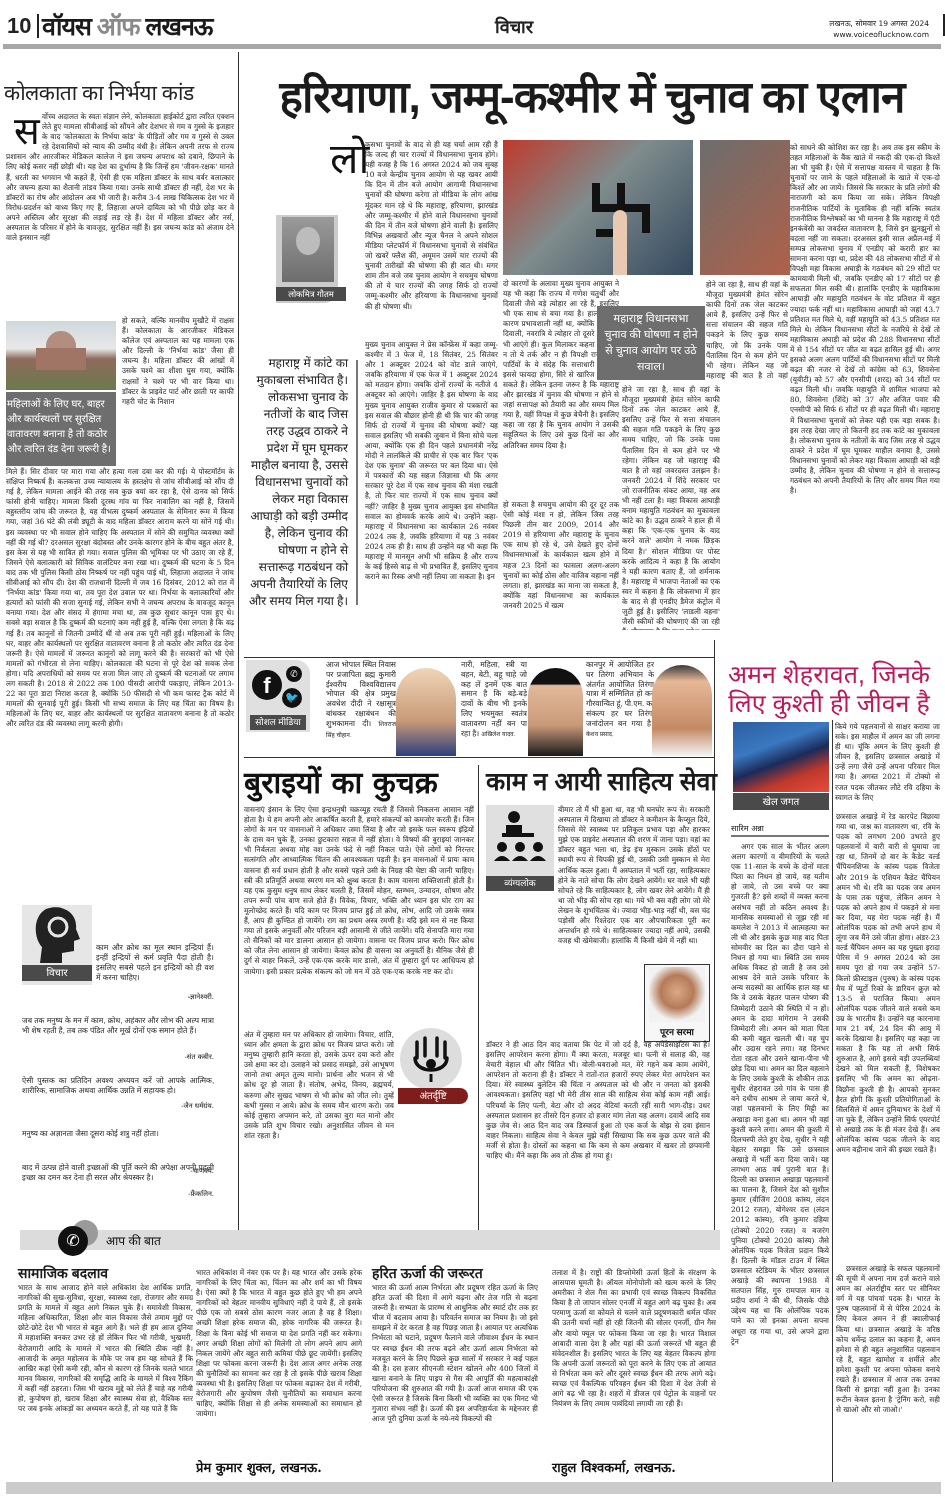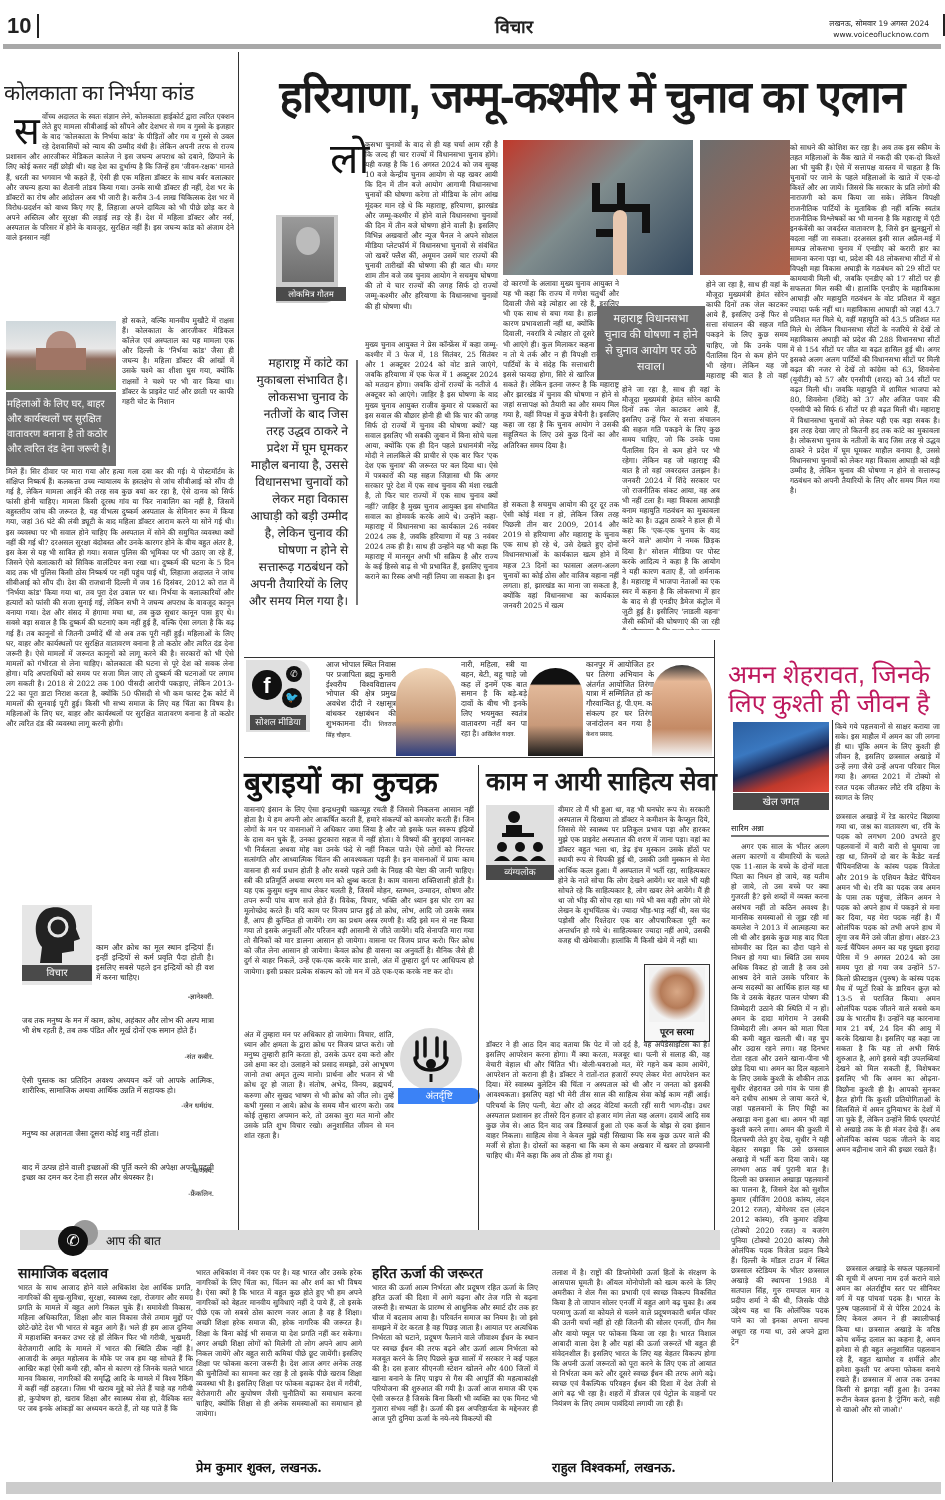--- a/index.html
+++ b/index.html
@@ -28,20 +28,23 @@
   .author { font-size: 13px; font-weight: bold; text-align: left; font-family: "DejaVu Serif", serif; }
   .qsrc { font-size: 7px; text-align: right; font-family: "DejaVu Serif", serif; }
   .icon-circle { border-radius: 50%; background: #ddd; }
 </style>
 </head>
 <body>
 
 <header class="abs mast">
   <div class="abs pgno">10</div>
   <div class="abs pgbar"></div>
+  <div class="abs brand">
+    <span>वॉयस </span><span class="mid">ऑफ</span><span> लखनऊ</span>
+  </div>
   <div class="abs section-name">विचार</div>
   <div class="abs dateline">
     <div>लखनऊ, सोमवार 19 अगस्त 2024</div>
     <div>www.voiceoflucknow.com</div>
   </div>
   <div class="abs topedge"></div>
   <div class="abs rule-top"></div>
 </header>
 
 <section>
@@ -152,38 +155,38 @@
   <h2 class="abs hl" style="left:244px;top:765px;font-size:30px;line-height:36px;">बुराइयों का कुचक्र</h2>
   <div class="abs txt" style="left:244px;top:805px;width:230px;height:225px;">वासनाएं इंसान के लिए ऐसा इन्द्रधनुषी चक्रव्यूह रचती हैं जिससे निकलना आसान नहीं होता है। ये हम अपनी ओर आकर्षित करती हैं, हमारे संकल्पों को कमजोर करती हैं। जिन लोगों के मन पर वासनाओं ने अधिकार जमा लिया है और जो इसके फल स्वरूप इंद्रियों के दास बन चुके हैं, उनका छुटकारा सहज में नहीं होता। वे विषयों की बुराइयां जानकर भी निर्बलता अथवा मोह वश उनके फंदे से नहीं निकल पाते। ऐसे लोगों को निरन्तर सत्संगति और आध्यात्मिक चिंतन की आवश्यकता पड़ती है। इन वासनाओं में प्रायः काम वासना ही सर्व प्रधान होती है और सबसे पहले उसी के निग्रह की चेष्टा की जानी चाहिए। स्त्री की प्रतिमूर्ति अथवा स्मरण मन को क्षुब्ध करता है। काम वासना शक्तिशाली होती है। यह एक कुसुम धनुष साथ लेकर चलती है, जिसमें मोहन, स्तम्भन, उन्मादन, शोषण और तपन रूपी पांच बाण सजे होते हैं। विवेक, विचार, भक्ति और ध्यान इस घोर राग का मूलोच्छेद करते हैं। यदि काम पर विजय प्राप्त हुई तो क्रोध, लोभ, आदि जो उसके सस्त्र हैं, आप ही कुण्ठित हो जायेंगे। राग का प्रथम अस्त्र रमणी है। यदि इसे मन से नष्ट किया गया तो इसके अनुवर्ती और परिजन बड़ी आसानी से जीते जायेंगे। यदि सेनापति मारा गया तो सैनिकों को मार डालना आसान हो जायेगा। वासना पर विजय प्राप्त करो। फिर क्रोध को जीत लेना आसान हो जायेगा। केवल क्रोध ही वासना का अनुवर्ती है। सैनिक जैसे ही दुर्ग से बाहर निकलें, उन्हें एक-एक करके मार डालो, अंत में तुम्हारा दुर्ग पर आधिपत्य हो जायेगा। इसी प्रकार प्रत्येक संकल्प को जो मन में उठे एक-एक करके नष्ट कर दो।</div>
   <div class="abs txt" style="left:244px;top:1030px;width:150px;height:218px;">अंत में तुम्हारा मन पर अधिकार हो जायेगा। विचार, शांति, ध्यान और क्षमता के द्वारा क्रोध पर विजय प्राप्त करो। जो मनुष्य तुम्हारी हानि करता हो, उसके ऊपर दया करो और उसे क्षमा कर दो। उलाहने को प्रसाद समझो, उसे आभूषण जानो तथा अमृत तुल्य मानो। प्रार्थना और भजन से भी क्रोध दूर हो जाता है। संतोष, अभेद, विनय, ब्रह्मचर्य, करुणा और सुखद भाषण से भी क्रोध को जीत लो। तुम्हें कभी गुस्सा न आये। क्रोध के समय मौन धारण करो। जब कोई तुम्हारा अपमान करे, तो उसका बुरा मत मानो और उसके प्रति शुभ विचार रखो। अनुशासित जीवन से मन शांत रहता है।</div>
   <div class="abs icon-circle" style="left:400px;top:1028px;width:62px;height:62px;">
     <svg class="abs" style="left:11px;top:8px;" width="40" height="46" viewBox="0 0 40 46">
       <path d="M6 6 V22 M14 2 V20 M26 2 V20 M34 6 V22 M4 22 C4 38 36 38 36 22" fill="none" stroke="#111" stroke-width="3.5" stroke-linecap="round"></path>
       <circle cx="20" cy="28" r="5" fill="#111"></circle>
       <path d="M20 38 V46" stroke="#111" stroke-width="3"></path>
     </svg>
   </div>
-  <div class="abs" style="left:398px;top:1088px;width:82px;height:16px;background:#3b82f6;color:#fff;border-radius:0 8px 8px 0;font-family:'Liberation Sans',sans-serif;font-size:10px;line-height:16px;text-align:center;">अंतर्दृष्टि</div>
+  <div class="abs" style="left:398px;top:1088px;width:70px;height:16px;background:#7f1d1d;color:#fff;border-radius:0 8px 8px 0;font-family:'Liberation Sans',sans-serif;font-size:10px;line-height:16px;text-align:center;">अंतर्दृष्टि</div>
 </section>
 
 <div class="abs vline" style="left:478px;top:765px;height:480px;"></div>
 
 <section>
   <h2 class="abs" style="left:486px;top:765px;font-family:'Liberation Sans',sans-serif;font-weight:bold;font-size:25px;line-height:32px;color:#1b1b1b;">काम न आयी साहित्य सेवा</h2>
   <div class="abs" style="left:486px;top:805px;width:68px;height:75px;background:#e0e0e0;">
     <svg class="abs" style="left:6px;top:4px;" width="56" height="52" viewBox="0 0 56 52">
       <circle cx="22" cy="8" r="6" fill="#111"></circle>
       <path d="M14 16 H30 V26 H14 Z" fill="#111"></path>
       <rect x="10" y="24" width="32" height="4" fill="#111"></rect>
       <circle cx="10" cy="38" r="5" fill="#111"></circle>
         <circle cx="28" cy="38" r="5" fill="#111"></circle>
         <circle cx="46" cy="38" r="5" fill="#111"></circle>
       <path d="M2 52 Q10 42 18 52 M20 52 Q28 42 36 52 M38 52 Q46 42 54 52" fill="#111"></path>
     </svg>
-    <div class="abs cap-dark" style="left:0;top:60px;width:68px;height:15px;font-size:9px;line-height:15px;">व्यंग्यलोक</div>
+    <div class="abs cap-dark" style="left:0;top:71px;width:68px;height:15px;font-size:9px;line-height:15px;">व्यंग्यलोक</div>
   </div>
   <div class="abs txt" style="left:558px;top:805px;width:152px;height:172px;">बीमार तो मैं भी हुआ था, वह भी घनघोर रूप से। सरकारी अस्पताल में दिखाया तो डॉक्टर ने कमीशन के कैप्सूल दिये, जिससे मेरे स्वास्थ्य पर प्रतिकूल प्रभाव पड़ा और हारकर मुझे एक प्राइवेट अस्पताल की शरण में जाना पड़ा। वहां का डॉक्टर बहुत भला था, डेढ़ इंच मुस्कान उसके होंठों पर स्थायी रूप से चिपकी हुई थी, उसकी उसी मुस्कान से मेरा आर्थिक कत्ल हुआ। मैं अस्पताल में भर्ती रहा, साहित्यकार होने के नाते सोचा कि लोग देखने आयेंगे। घर वाले भी यही सोचते रहे कि साहित्यकार है, लोग खबर लेने आयेंगे। मैं ही था जो भीड़ की सोच रहा था। गये भी बस वही लोग जो मेरे लेखन के शुभचिंतक थे। ज्यादा भीड़-भाड़ नहीं थी, बस चंद पड़ोसी और रिश्तेदार एक बार औपचारिकता पूरी कर अन्तर्धान हो गये थे। साहित्यकार ज्यादा नहीं आये, उसकी वजह थी खेमेबाजी। हालांकि मैं किसी खेमे में नहीं था।</div>
   <div class="abs txt" style="left:486px;top:880px;width:70px;height:100px;"></div>
   <div class="abs" style="left:644px;top:964px;width:66px;height:78px;border:1px solid #333;background:#f7f7f7;">
     <div class="abs photo" style="left:4px;top:2px;width:56px;height:55px;background:radial-gradient(circle at 50% 45%,#d9a987 0%,#b57b58 40%,#f2f2f2 70%);"></div>
     <div class="abs" style="left:0;top:60px;width:64px;text-align:center;font-size:9px;font-weight:bold;font-family:'Liberation Sans',sans-serif;">पूरन सरमा</div>
   </div>
   <div class="abs txt" style="left:486px;top:980px;width:154px;height:60px;"></div>
   <div class="abs txt" style="left:486px;top:1040px;width:224px;height:205px;">डॉक्टर ने ही आठ दिन बाद बताया कि पेट में जो दर्द है, वह अपेंडेसाइटिस का है। इसलिए आपरेशन करना होगा। मैं क्या करता, मजबूर था। पत्नी से सलाह की, वह बेचारी बेहाल थी और चिंतित भी। बोली-घबराओ मत, मेरे गहने कब काम आयेंगे, आपरेशन तो कराना ही है। डॉक्टर ने रातों-रात हजारों रुपए लेकर मेरा आपरेशन कर दिया। मेरे स्वास्थ्य बुलेटिन की चिंता न अस्पताल को थी और न जनता को इसकी आवश्यकता। इसलिए यहां भी मेरी तीस साल की साहित्य सेवा कोई काम नहीं आई। परिचर्या के लिए पत्नी, बेटा और दो अदद बेटियां करती रहीं सारी भाग-दौड़। उधर अस्पताल प्रशासन हर तीसरे दिन हजार दो हजार मांग लेता यह अलग। दवायें आदि सब कुछ जेब से। आठ दिन बाद जब डिस्चार्ज हुआ तो एक कर्ज के बोझ से दबा इंसान बाहर निकला। साहित्य सेवा ने केवल मुझे यही सिखाया कि सब कुछ ऊपर वाले की मर्जी से होता है। दोस्तों का कहना था कि कम से कम अखबार में खबर तो छपवानी चाहिए थी। मैंने कहा कि अब तो ठीक हो गया हूं।</div>
 </section>

